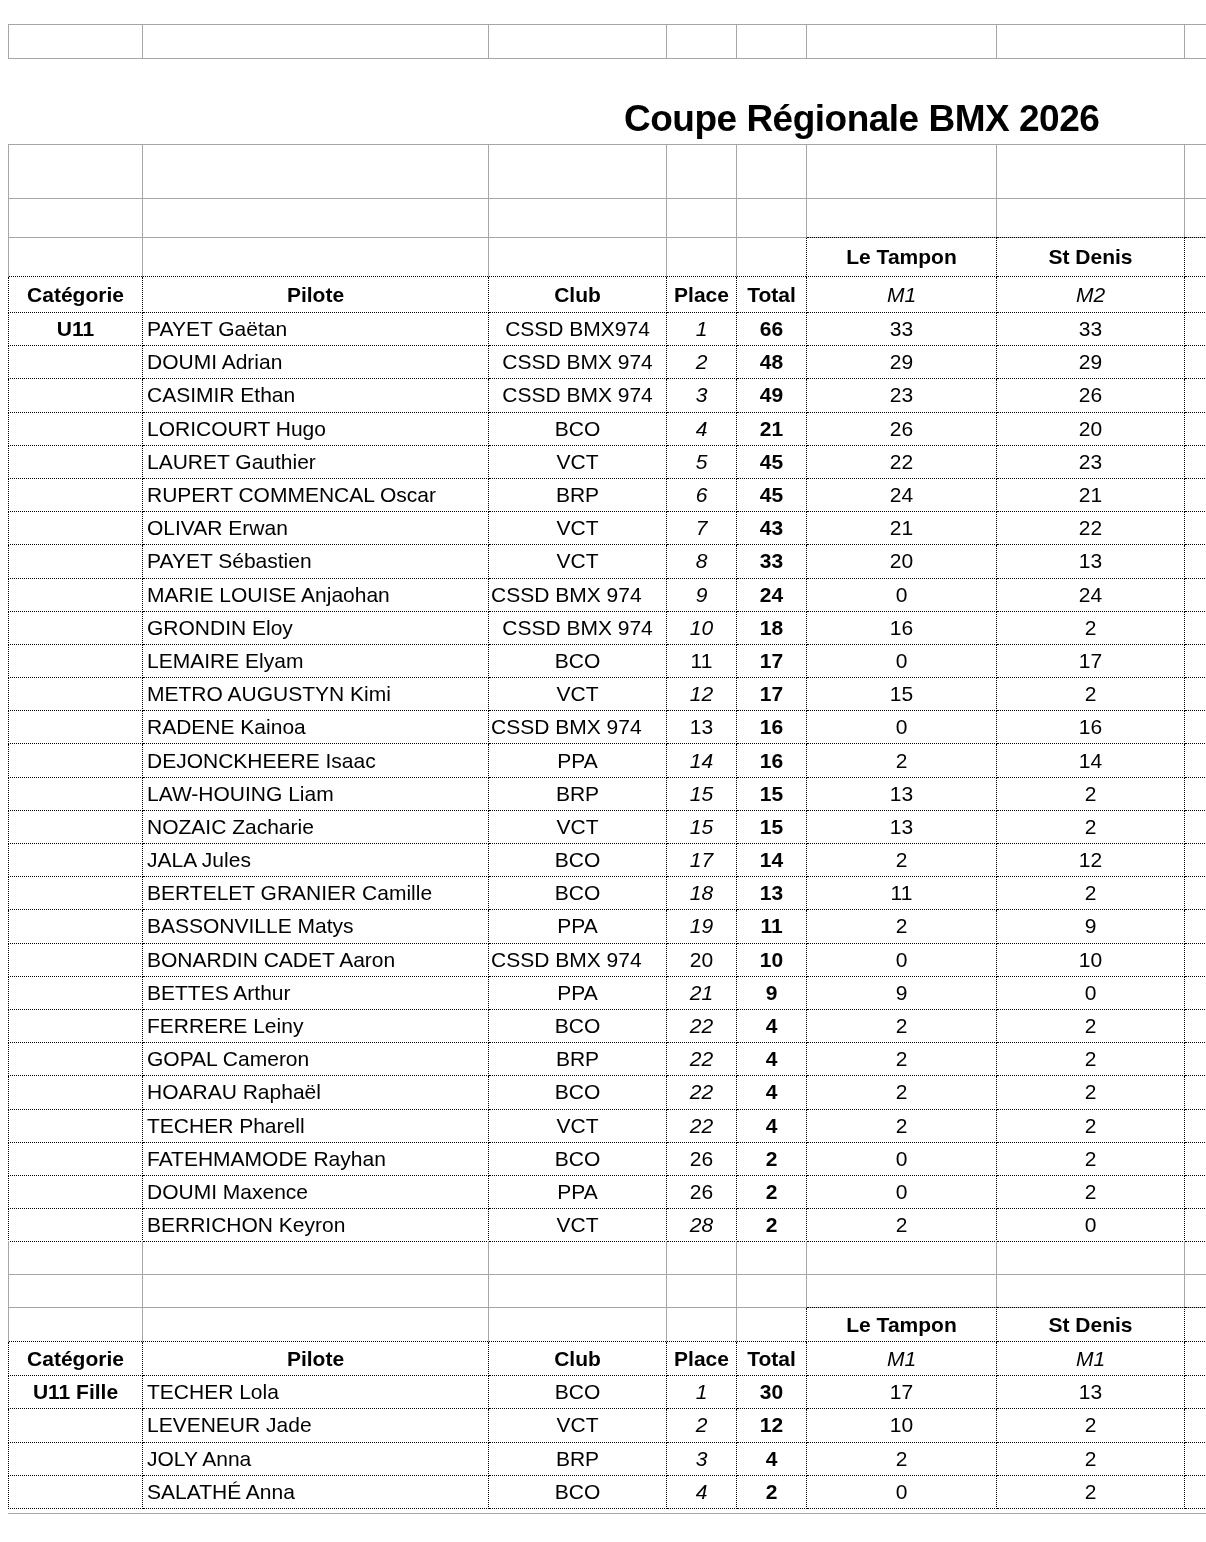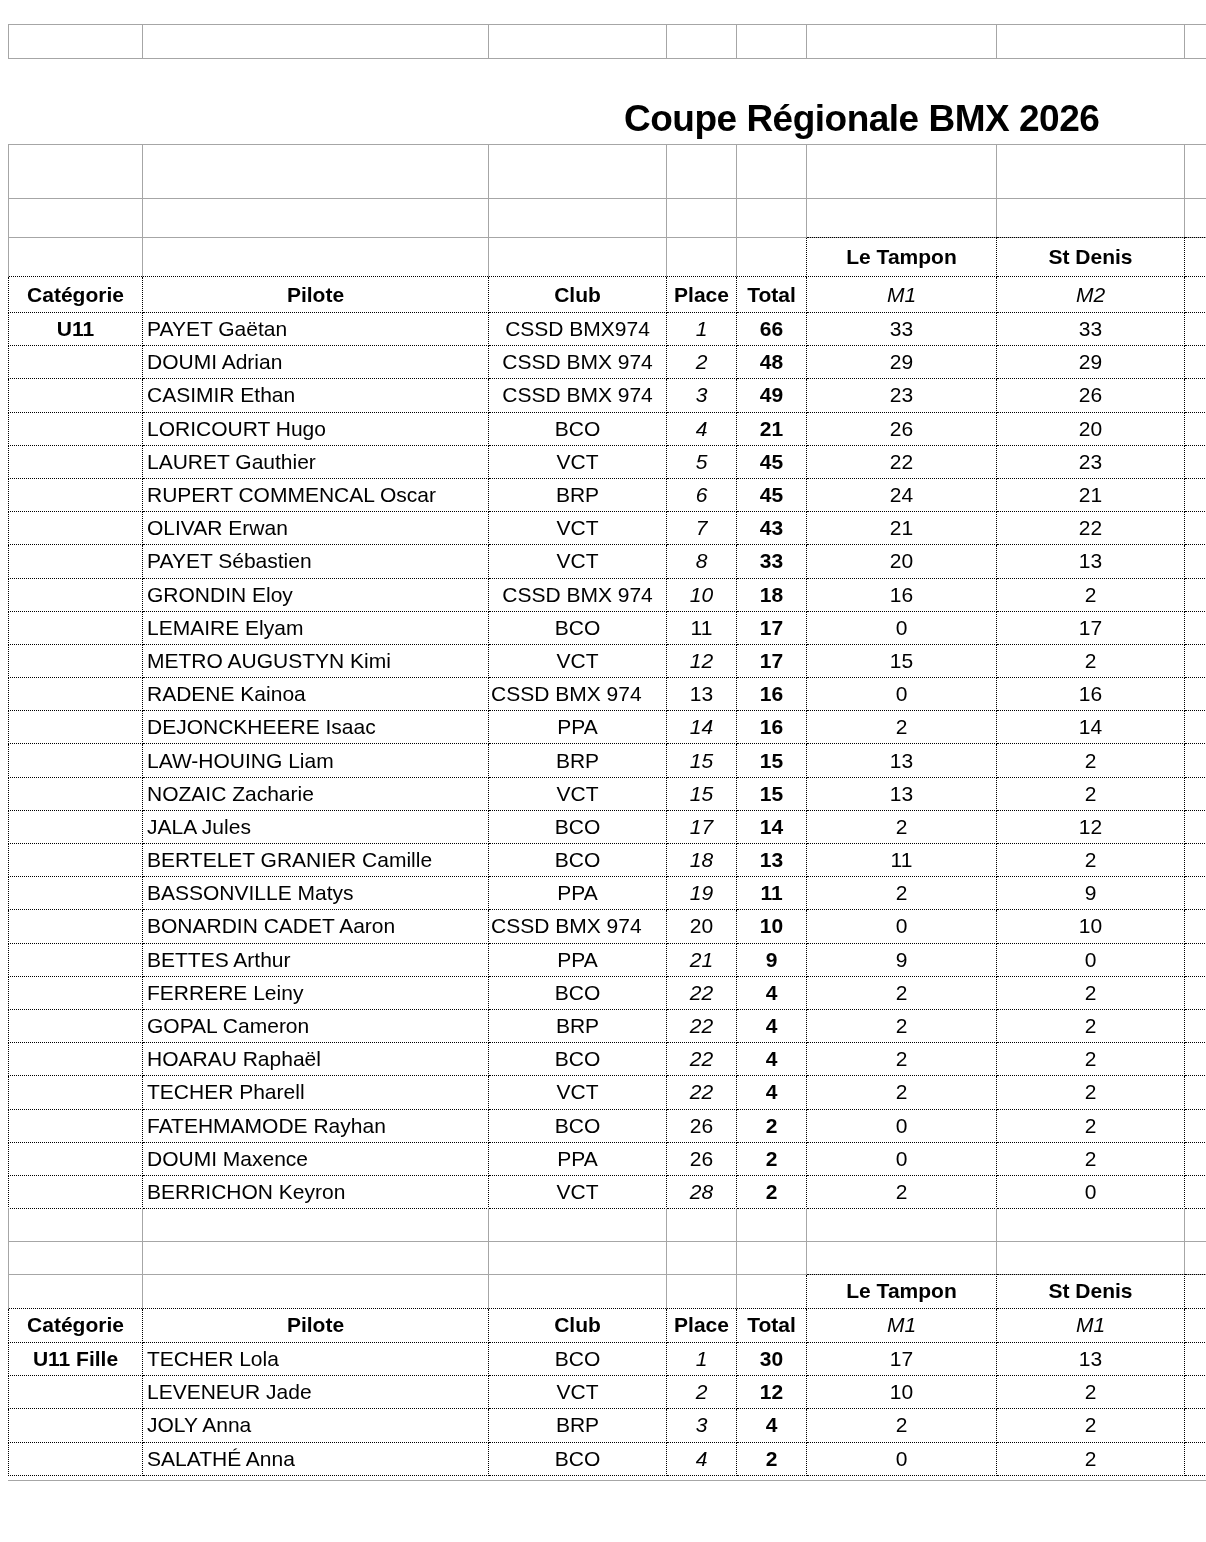--- a/index.html
+++ b/index.html
@@ -221,20 +221,30 @@
           <td class="d pilot">PAYET Sébastien</td>
           <td class="d club">VCT</td>
           <td class="d i">8</td>
           <td class="d b">33</td>
           <td class="d">20</td>
           <td class="d">13</td>
           <td class="d nr"></td>
         </tr>
         <tr>
           <td class="d b"></td>
+          <td class="d pilot">MARIE LOUISE Anjaohan</td>
+          <td class="d club left-al">CSSD BMX 974</td>
+          <td class="d i">9</td>
+          <td class="d b">24</td>
+          <td class="d">0</td>
+          <td class="d">24</td>
+          <td class="d nr"></td>
+        </tr>
+        <tr>
+          <td class="d b"></td>
           <td class="d pilot">GRONDIN Eloy</td>
           <td class="d club">CSSD BMX 974</td>
           <td class="d i">10</td>
           <td class="d b">18</td>
           <td class="d">16</td>
           <td class="d">2</td>
           <td class="d nr"></td>
         </tr>
         <tr>
           <td class="d b"></td>

